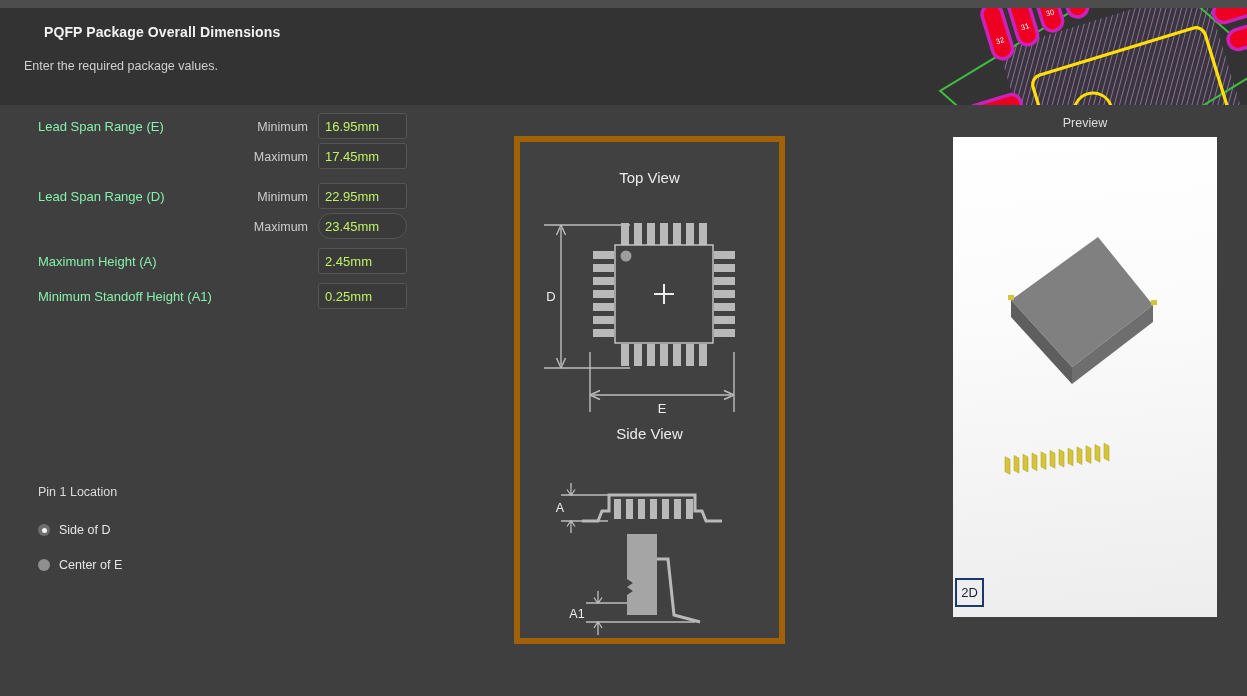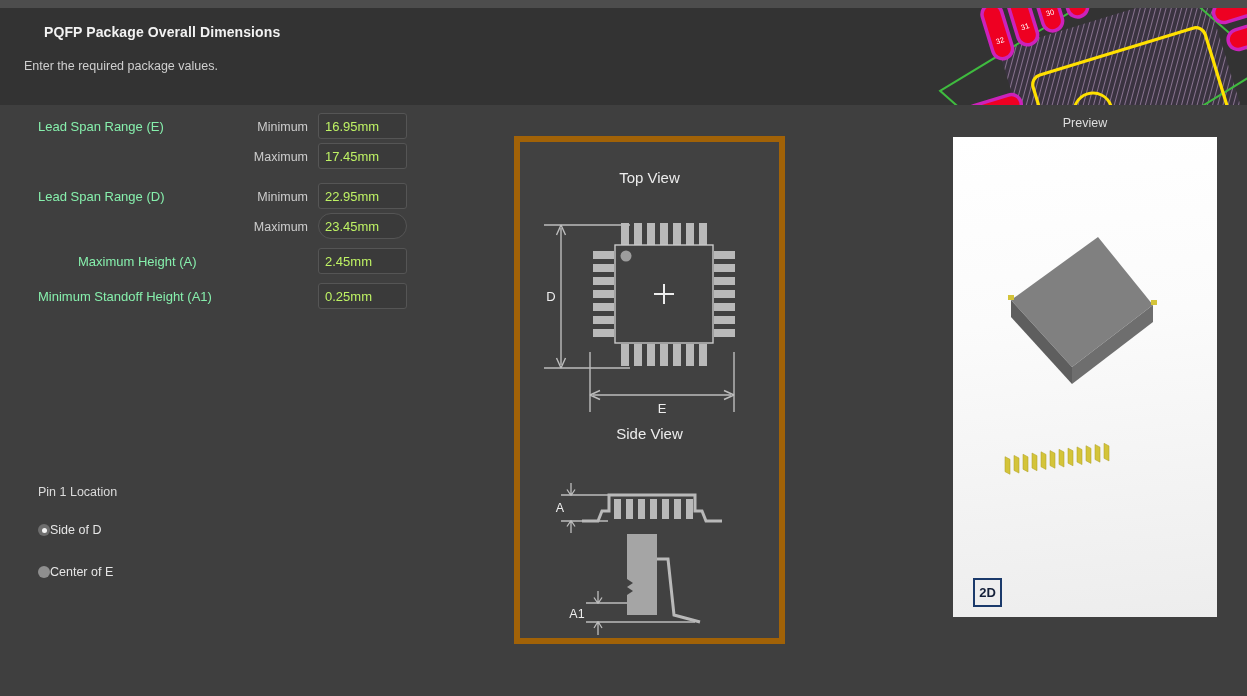--- a/index.html
+++ b/index.html
@@ -72,21 +72,21 @@
   }
 
   
   #pin1-group { position: absolute; left: 0; top: 370px; width: 300px; }
   #pin1-heading {
     position: absolute; left: 38px; top: 10px;
     font-size: 12.5px; color: #dcdcdc;
   }
   .radio-row {
     position: absolute; left: 38px; height: 22px;
-    display: flex; align-items: center; 
+    display: flex; align-items: center; gap: 9px;
     cursor: default;
   }
   .radio-mark {
     width: 12px; height: 12px; border-radius: 50%;
     background: #8f8f8f;
     display: flex; align-items: center; justify-content: center;
     flex: 0 0 auto;
   }
   .radio-mark.selected { background: #6e6e6e; }
   .radio-mark.selected::after {
@@ -117,31 +117,30 @@
     position: absolute; width: 264px; top: 11px; text-align: center;
     font-size: 12.5px; color: #dedede;
   }
   #preview-canvas {
     position: absolute; left: 0; top: 32px; width: 264px; height: 480px;
     background: linear-gradient(175deg, #ffffff 0%, #fbfbfb 38%, #ededed 100%);
     overflow: hidden;
   }
   #preview-canvas svg { display: block; }
   #btn-2d {
-    position: absolute; left: 20px; bottom: 10px;
+    position: absolute; left: 2px; bottom: 10px;
     width: 29px; height: 29px;
     background: #eeeeee;
     border: 2px solid #1b3a6b;
     color: #15213a;
     font-family: "Liberation Sans", sans-serif;
     font-size: 13px;
     display: flex; align-items: center; justify-content: center;
     cursor: pointer;
     padding: 0;
-    font-weight: bold;
   }
 </style>
 </head>
 <body>
 
 <div id="window-topstrip"></div>
 
 <div id="header">
   <div id="header-title">PQFP Package Overall Dimensions</div>
   <div id="header-subtitle">Enter the required package values.</div>
@@ -252,36 +251,36 @@
       <span class="field-label" style="top:6px;">Lead Span Range (D)</span>
       <span class="minmax-label" style="left:208px; top:7px;">Minimum</span>
       <input class="value-input" style="top: 0px;" type="text" value="22.95mm">
     </div>
     <div class="form-row" style="top:108px;">
       <span class="minmax-label" style="left:208px; top:7px;">Maximum</span>
       <input class="value-input" style="top: 0px; border-radius: 13px;" type="text" value="23.45mm">
     </div>
 
     <div class="form-row" style="top:143px;">
-      <span class="field-label" style="top:6px;margin-left:40px;">Maximum Height (A)</span>
+      <span class="field-label" style="top:6px;">Maximum Height (A)</span>
       <input class="value-input" style="top: 0px;" type="text" value="2.45mm">
     </div>
 
     <div class="form-row" style="top:178px;">
       <span class="field-label" style="top:6px;">Minimum Standoff Height (A1)</span>
       <input class="value-input" style="top: 0px;" type="text" value="0.25mm">
     </div>
 
     <div id="pin1-group">
       <div id="pin1-heading">Pin 1 Location</div>
       <div class="radio-row" style="top:44px;">
         <span class="radio-mark selected"></span>
         <span class="radio-text">Side of D</span>
       </div>
-      <div class="radio-row" style="top:86px;text-align:right;">
+      <div class="radio-row" style="top:79px;text-align:right;">
         <span class="radio-mark"></span>
         <span class="radio-text">Center of E</span>
       </div>
     </div>
   </div>
 
   <div id="diagram-panel">
 
     <div class="view-title" id="topview-title">Top View</div>
 

